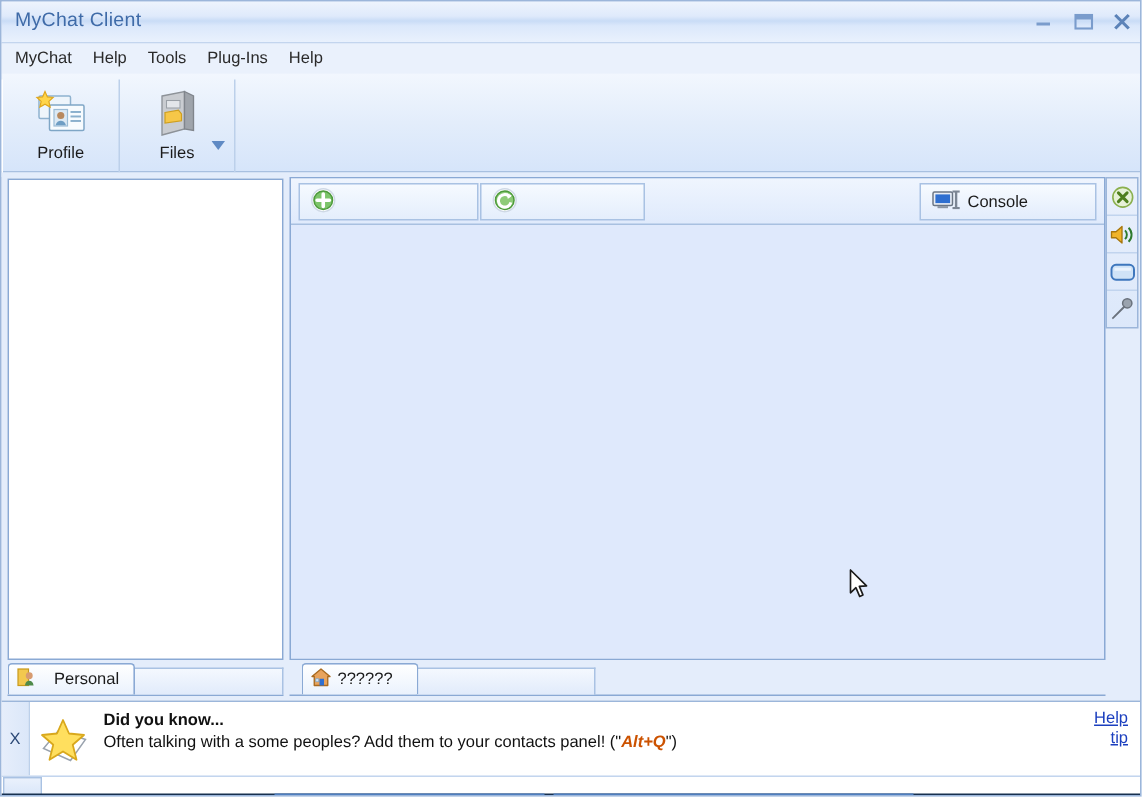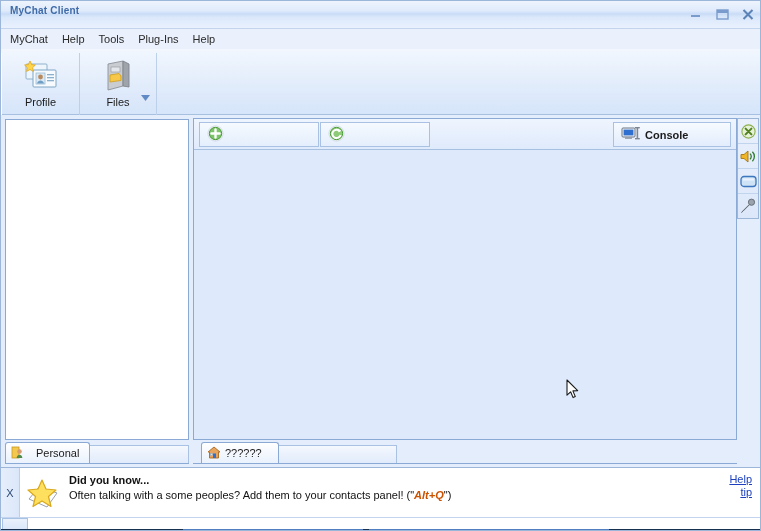--- a/index.html
+++ b/index.html
@@ -36,22 +36,22 @@
     height: 28px;
     background: linear-gradient(to bottom,
         #eef4fd 0%, #dfeafb 36%, #c9dcf6 48%, #dbe8fb 60%, #e9f1fd 100%);
     border-bottom: 1px solid #c3d5ee;
     box-sizing: border-box;
   }
   .title-text {
     position: absolute;
     left: 9px;
     top: 4px;
-    font-size: 10px;
-    font-weight: bold;
+    font-size: 13px;
+    font-weight: normal;
     color: #3f6ba8;
     letter-spacing: 0.2px;
     white-space: nowrap;
   }
   .win-btns {
     position: absolute;
     right: 6px;
     top: 6px;
     display: flex;
     gap: 10px;
@@ -229,21 +229,20 @@
     cursor: default;
     white-space: nowrap;
   }
   .ct-btn.disabled .ct-label {
     color: #c8d6ea;
   }
   .ct-label { font-size: 11px; color: #1b1b1b; }
   .ct-btn.console {
     right: 5px;
     background: linear-gradient(to bottom, #f7fbff 0%, #e2ecfc 100%);
-    font-weight: bold;
   }
   .chat-body {
     position: absolute;
     left: 0;
     top: 31px;
     right: 0;
     bottom: 0;
     background: #dfe9fc;
   }
 

